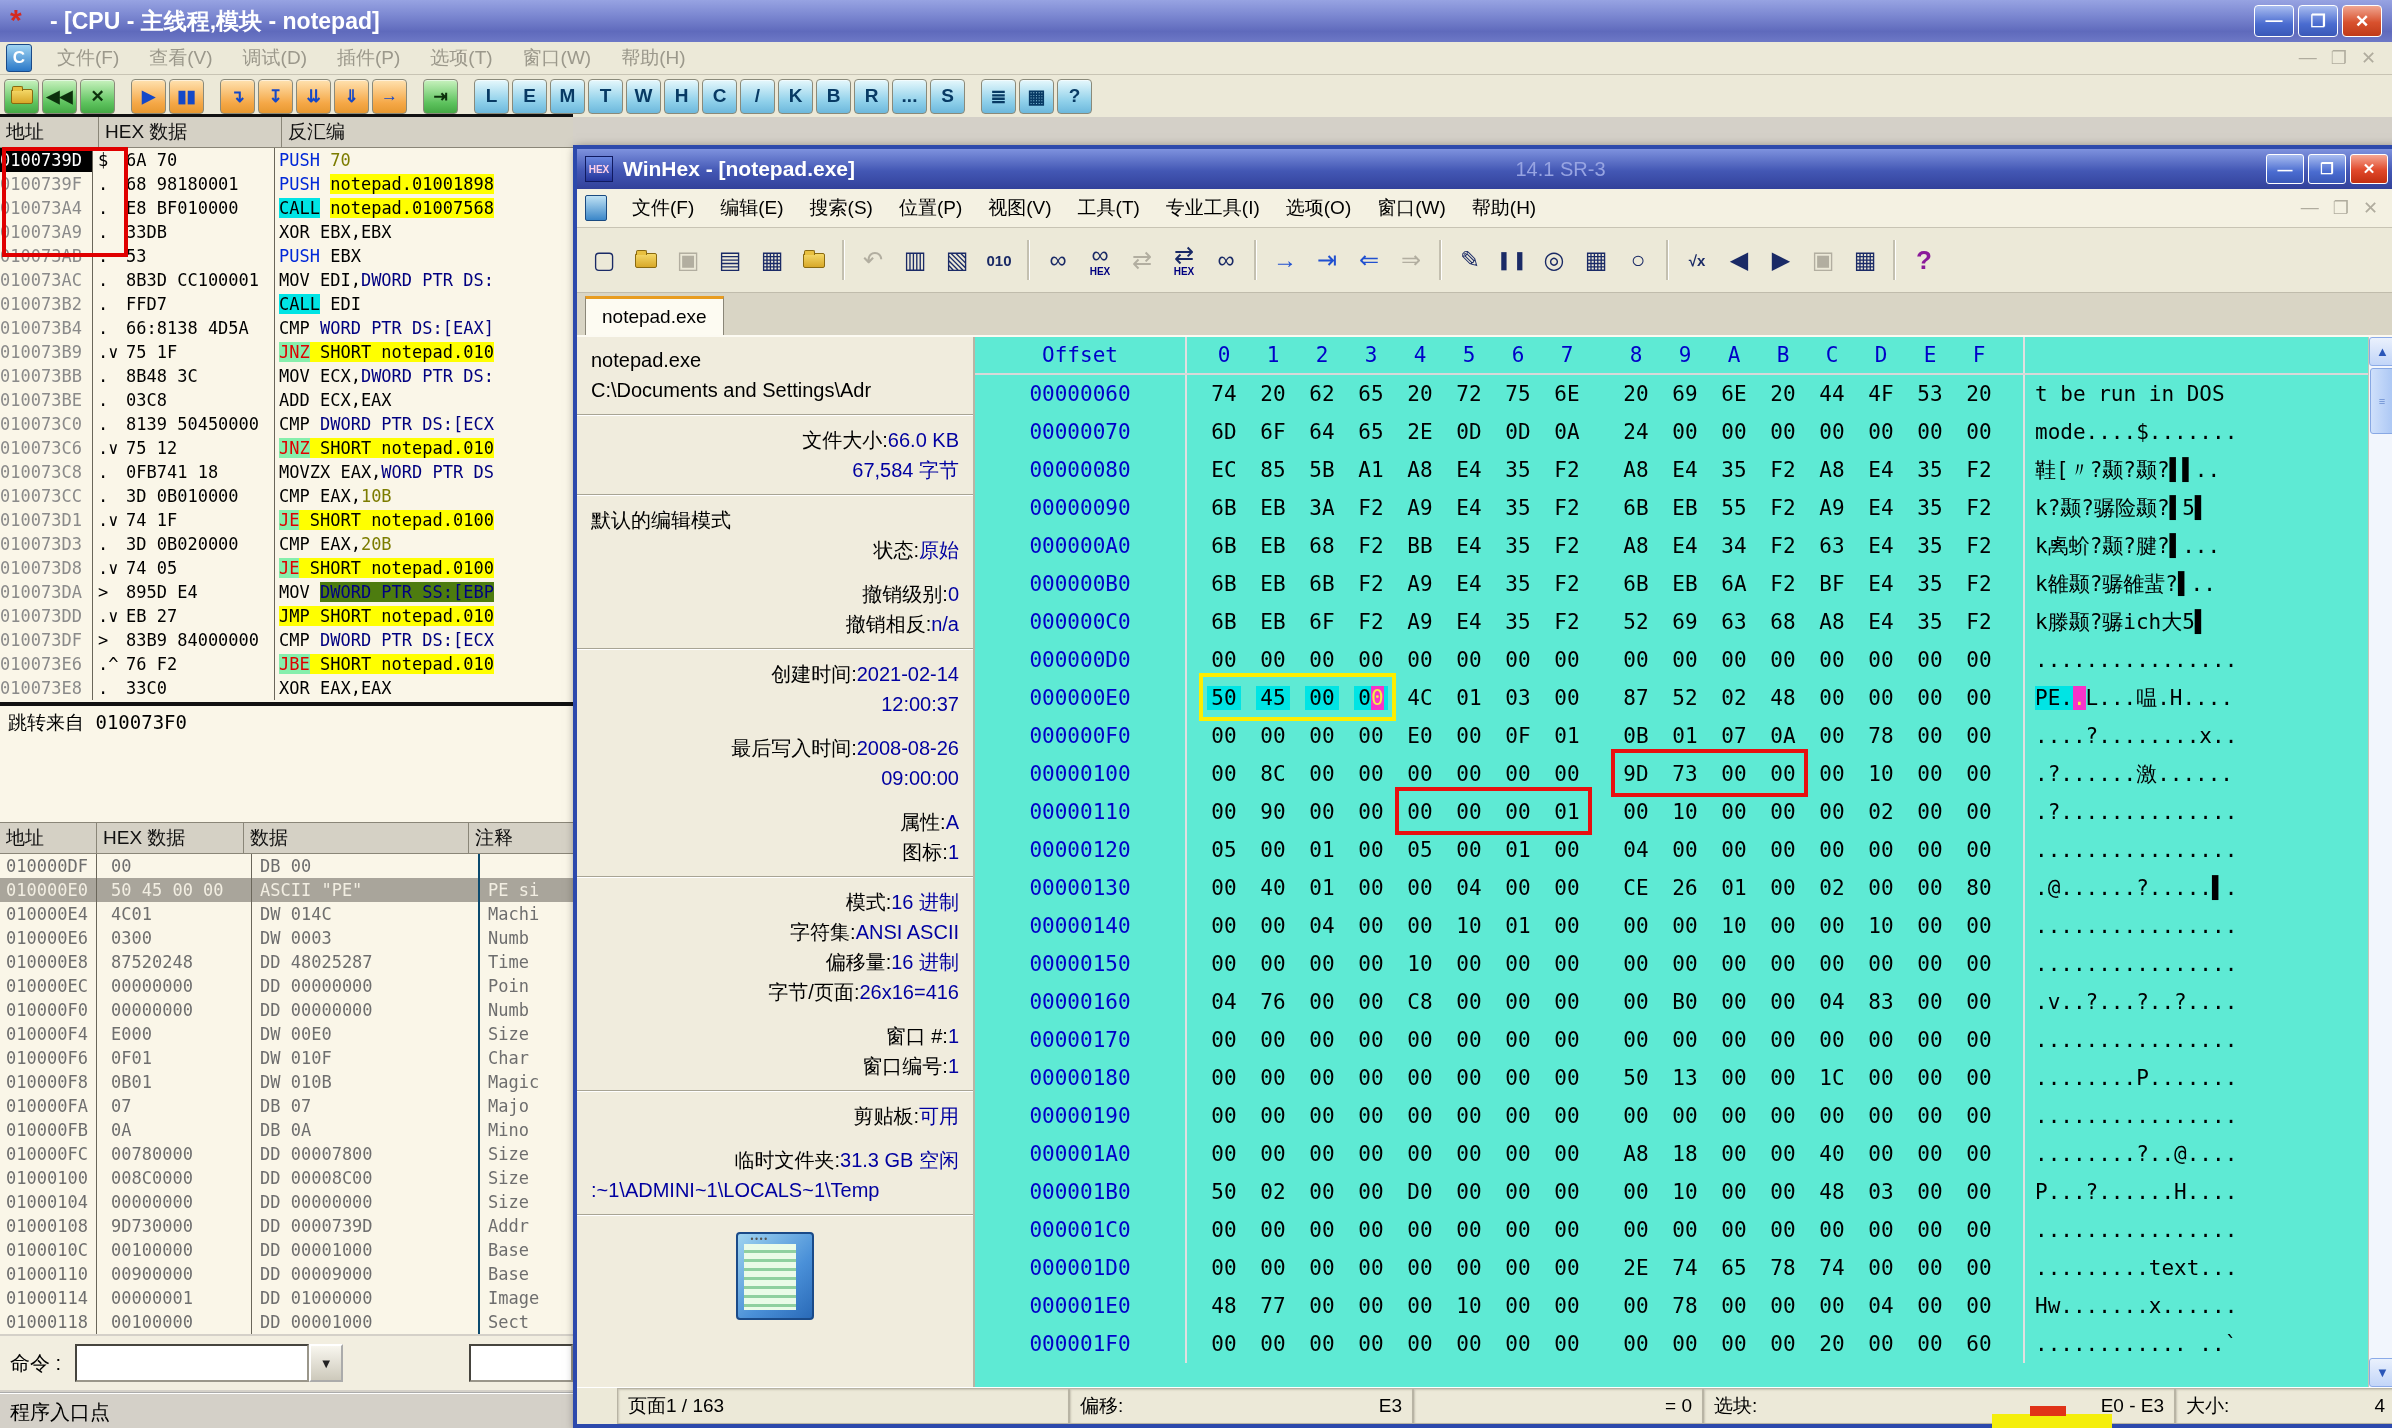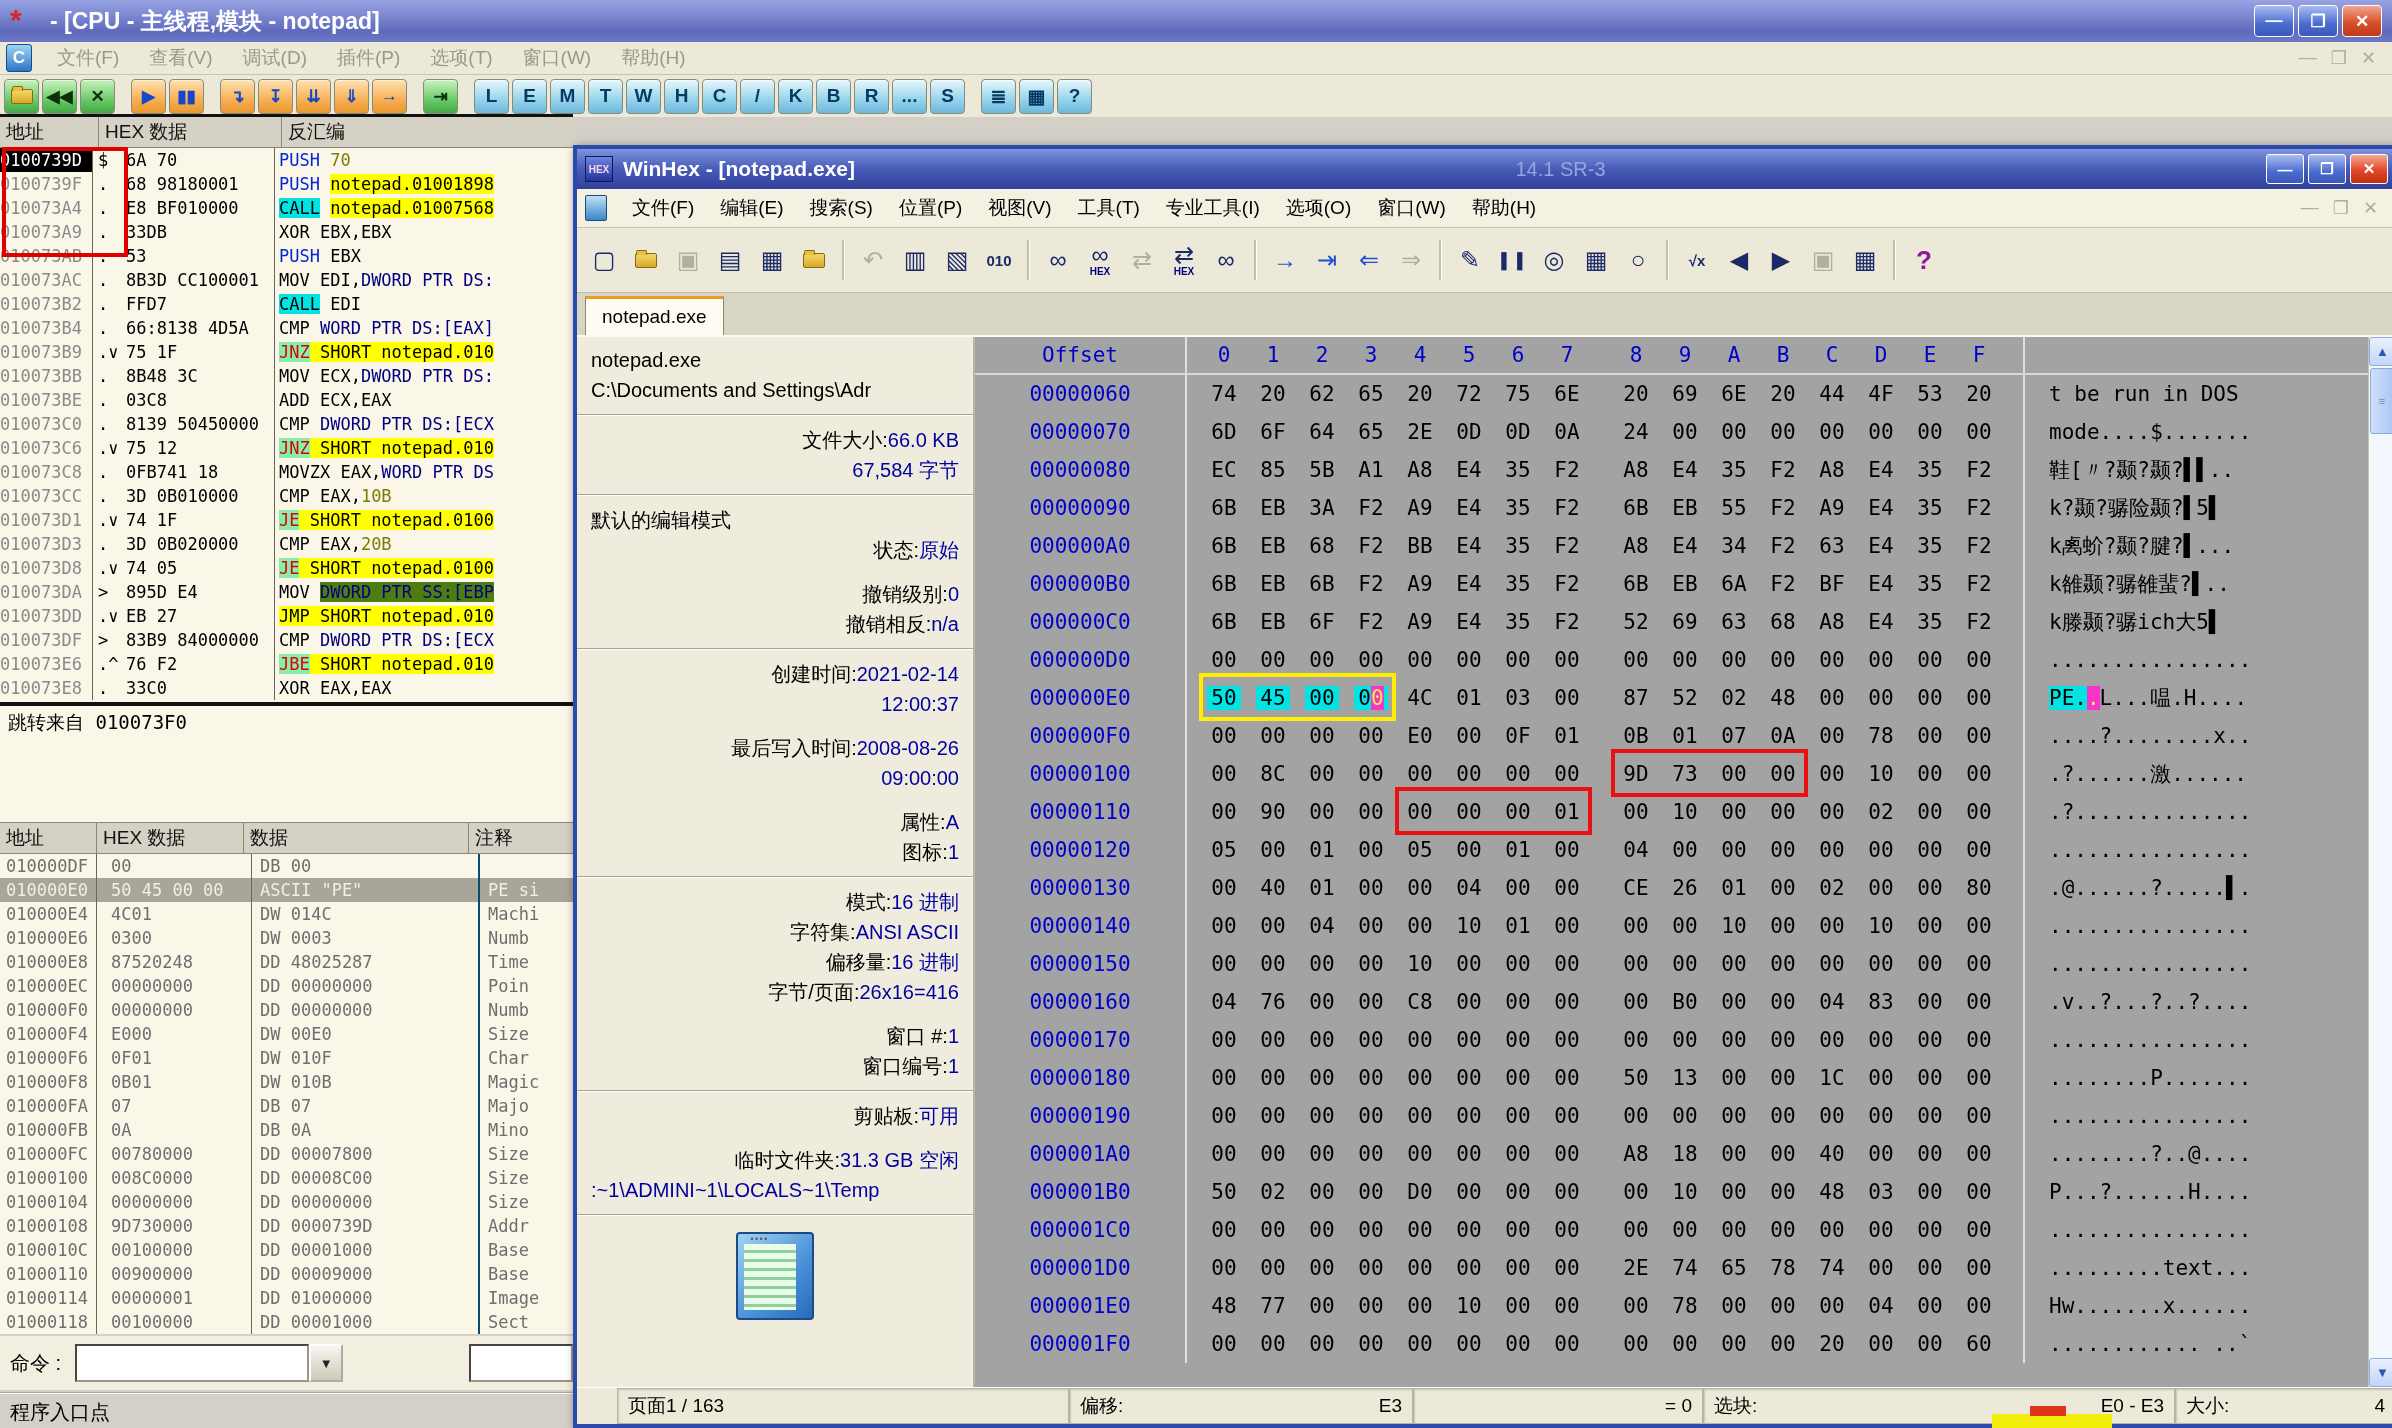--- a/index.html
+++ b/index.html
@@ -124,33 +124,33 @@
   .irow{display:flex;justify-content:flex-end;height:30px;line-height:30px;white-space:nowrap;}
   .isep{border-top:1px solid #a8a494;border-bottom:1px solid #fff;margin:9px -14px;}
   .igap{height:14px;}
   .np-big{width:74px;height:84px;margin:16px auto 0;position:relative;
     background:linear-gradient(135deg,#9fd4f0,#4a90d8 60%,#2a6ab8);border:2px solid #1a4a88;border-radius:4px;}
   .np-big::before{content:"";position:absolute;left:6px;top:10px;right:16px;bottom:8px;
     background:repeating-linear-gradient(#eafbe8 0 6px,#8fd0a0 6px 9px);}
   .np-big::after{content:"᠁";position:absolute;top:-14px;left:8px;color:#555;font-size:18px;letter-spacing:4px;}
 
   
-  .grid{flex:1;position:relative;background:#a3a3a3;font-family:"DejaVu Sans Mono",monospace;overflow:hidden;}
+  .grid{flex:1;position:relative;background:#5eead4;font-family:"DejaVu Sans Mono",monospace;overflow:hidden;}
   .ghead{display:flex;height:36px;align-items:center;color:#0000c8;font-size:21px;
     border-bottom:2px solid #d8d8d8;}
   .hrow{display:flex;height:38px;align-items:center;font-size:21px;}
   .off{width:210px;flex:none;text-align:center;color:#0000c8;border-right:2px solid #e0e0e0;height:100%;
     display:flex;align-items:center;justify-content:center;}
   .byte{width:34px;flex:none;margin-right:15px;text-align:center;color:#000;}
   .b0{margin-left:20px;} .b8{margin-left:20px;}
   .bh{color:#0000c8;}
   .byte.cy{background:#00e4e4;}
   .pk{background:#f733c8;color:#f0ef45;}
   .cyt{background:#00e4e4;}
-  .asc{width:300px;flex:none;margin-left:12px;border-left:2px solid #e0e0e0;padding-left:24px;
+  .asc{width:300px;flex:none;margin-left:12px;border-left:2px solid #e0e0e0;padding-left:10px;
     white-space:pre;overflow:hidden;color:#000;height:100%;display:flex;align-items:center;}
   .box{position:absolute;pointer-events:none;}
   .ybox{border:4px solid #ffee00;}
   .rbox{border:4px solid #e81010;}
 
   
   .vsb{width:27px;flex:none;background:#f2f6fd;border-left:1px solid #c8c4b4;display:flex;
     flex-direction:column;}
   .sb-btn{height:27px;flex:none;background:linear-gradient(#eaf1fd,#c2d5f8);border:1px solid #8cabe8;
     border-radius:3px;color:#2a56b8;font-size:13px;display:flex;align-items:center;justify-content:center;}

